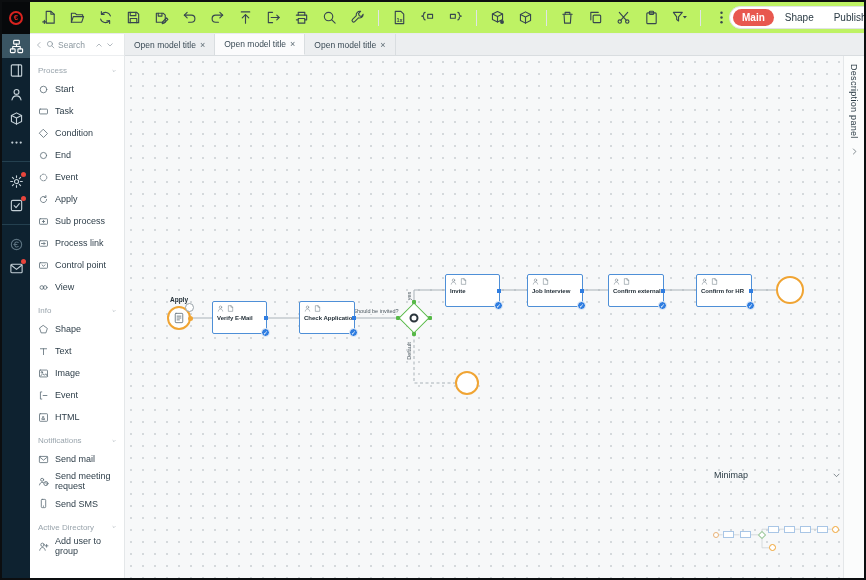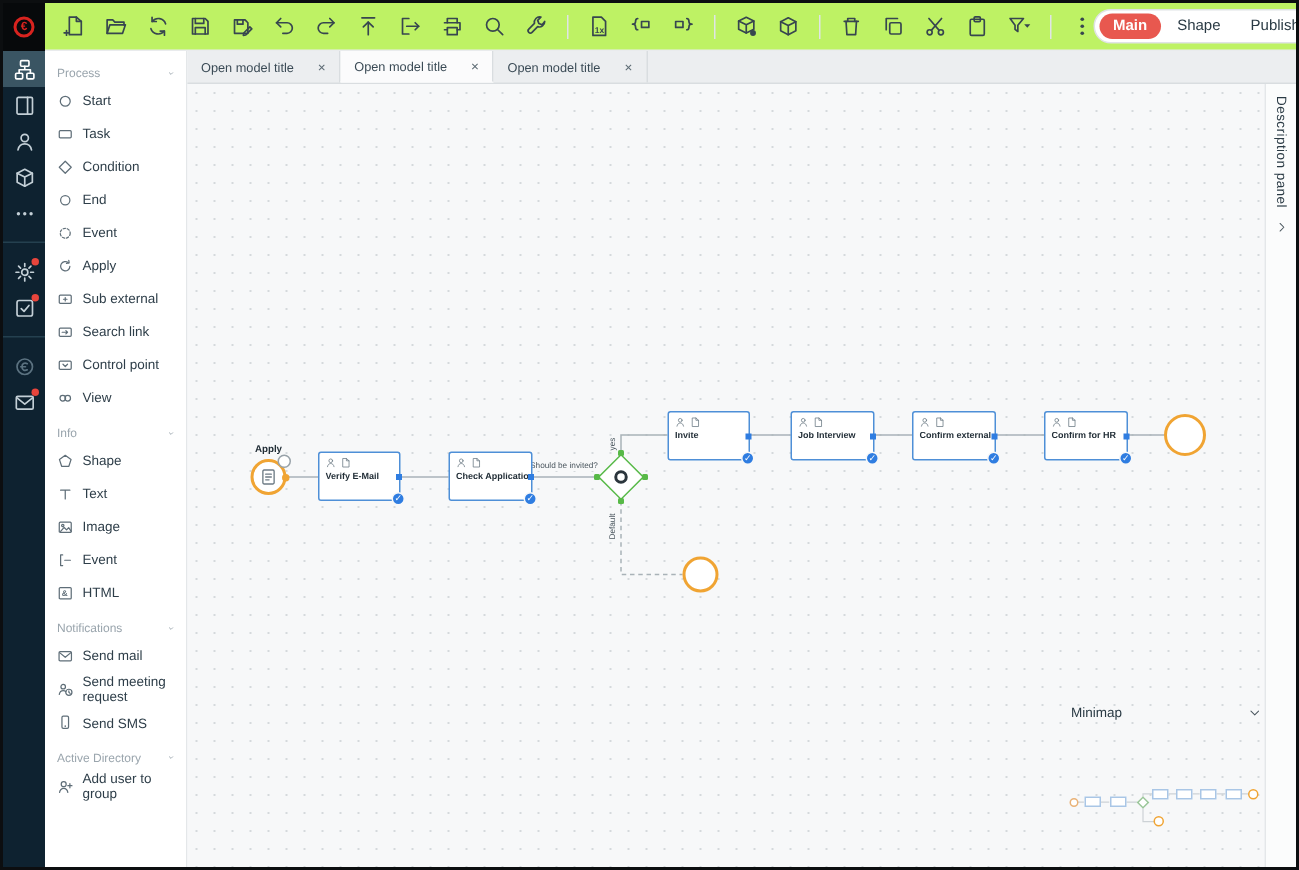--- a/index.html
+++ b/index.html
@@ -44,21 +44,21 @@
   
   #panel-header { height:22px; border-bottom:1px solid #eceef0; display:flex; align-items:center; padding:0 4px 0 5px; gap:3px; color:#7d8a93; }
   #search-input { border:none; outline:none; width:34px; font-size:8.5px; color:#3a4a55; background:transparent; font-family:inherit; }
   #search-input::placeholder { color:#8b979f; }
   #panel-body { padding:2px 4px 0 8px; }
   .section-header { display:flex; align-items:center; justify-content:space-between; margin:8px 2px 3px 0; color:#9aa5ad; font-size:8px; cursor:pointer; }
   .panel-item { display:flex; align-items:center; gap:6px; min-height:22px; font-size:9px; color:#2e3e49; cursor:pointer; line-height:1.15; padding:1px 0; }
   .panel-item .pi-ic { color:#5f6e78; flex:0 0 auto; }
 
   
-  .tab { display:flex; align-items:center; gap:16px; padding:0 9px; font-size:8.5px; color:#3a4a55; border-right:1px solid #d9dde0; cursor:pointer; height:100%; }
+  .tab { display:flex; align-items:center; gap:4px; padding:0 9px; font-size:8.5px; color:#3a4a55; border-right:1px solid #d9dde0; cursor:pointer; height:100%; }
   .tab.active { background:#fbfbfc; border-bottom:1px solid #fbfbfc; }
   .tab-close { font-size:9px; color:#5d6b74; cursor:pointer; }
 
   
   #edges-svg, #mini-svg { position:absolute; left:0; top:0; pointer-events:none; }
   .node-task { position:absolute; background:#fff; border:1px solid #4e8fd7; border-radius:2px; cursor:pointer; }
   .task-icons { position:absolute; top:3px; left:4px; display:flex; gap:3px; color:#6d7b85; }
   .task-label { position:absolute; top:13px; left:4px; right:2px; font-size:6px; font-weight:bold; color:#232f38; white-space:nowrap; overflow:hidden; }
   .port-sq { position:absolute; width:4px; height:4px; background:#2f7de1; right:-2px; top:50%; margin-top:-2px; }
   .check-dot { position:absolute; width:9px; height:9px; border-radius:50%; background:#2f7de1; right:-4px; bottom:-4px; color:#fff; font-size:6px; line-height:9px; text-align:center; border:1px solid #f7f8f9; }
@@ -315,20 +315,44 @@
       <div class="rail-item">
         <svg class="ic " width="15" height="15" viewBox="0 0 16 16">
           <rect x="2" y="3.5" width="12" height="9" rx="1"></rect>
           <path d="M2.5 4.5L8 9l5.5-4.5"></path>
         </svg>
         <span class="rail-badge"></span>
       </div>
     </div>
 
   <div id="panel">
+    <div id="panel-header">
+      <span>
+          <svg class="ic" width="8" height="8" viewBox="0 0 16 16">
+            <path d="M10 3L5 8l5 5"></path>
+          </svg>
+        </span>
+      <span>
+          <svg class="ic" width="9" height="9" viewBox="0 0 16 16">
+            <circle cx="7" cy="7" r="4.5"></circle>
+            <path d="M10.5 10.5L14 14"></path>
+          </svg>
+        </span>
+      <input id="search-input" placeholder="Search" style="">
+      <span>
+          <svg class="ic" width="8" height="8" viewBox="0 0 16 16">
+            <path d="M3.5 10.5L8 6l4.5 4.5"></path>
+          </svg>
+        </span>
+      <span>
+          <svg class="ic" width="8" height="8" viewBox="0 0 16 16">
+            <path d="M3.5 5.5L8 10l4.5-4.5"></path>
+          </svg>
+        </span>
+    </div>
     <div id="panel-body">
         <div class="section-header">
           <span>Process</span>
           <span>
             <svg class="ic " width="8" height="8" viewBox="0 0 16 16">
               <path d="M5.8 7l2.2 2.2L10.2 7"></path>
             </svg>
           </span>
         </div>
         <div class="panel-item">
@@ -380,30 +404,30 @@
           </span>
           <span>Apply</span>
         </div>
         <div class="panel-item">
           <span class="pi-ic">
             <svg class="ic " width="11" height="11" viewBox="0 0 16 16">
               <rect x="2.2" y="4" width="11.6" height="8" rx="1"></rect>
               <path d="M8 6.3v3.4M6.3 8h3.4"></path>
             </svg>
           </span>
-          <span>Sub external</span>
+          <span>Sub process</span>
         </div>
         <div class="panel-item">
           <span class="pi-ic">
             <svg class="ic " width="11" height="11" viewBox="0 0 16 16">
               <rect x="2.2" y="4" width="11.6" height="8" rx="1"></rect>
               <path d="M5 8h5M8.6 6.4L10.2 8l-1.6 1.6"></path>
             </svg>
           </span>
-          <span>Search link</span>
+          <span>Process link</span>
         </div>
         <div class="panel-item">
           <span class="pi-ic">
             <svg class="ic " width="11" height="11" viewBox="0 0 16 16">
               <rect x="2.2" y="4" width="11.6" height="8" rx="1"></rect>
               <path d="M5.8 7l2.2 2.2L10.2 7"></path>
             </svg>
           </span>
           <span>Control point</span>
         </div>

